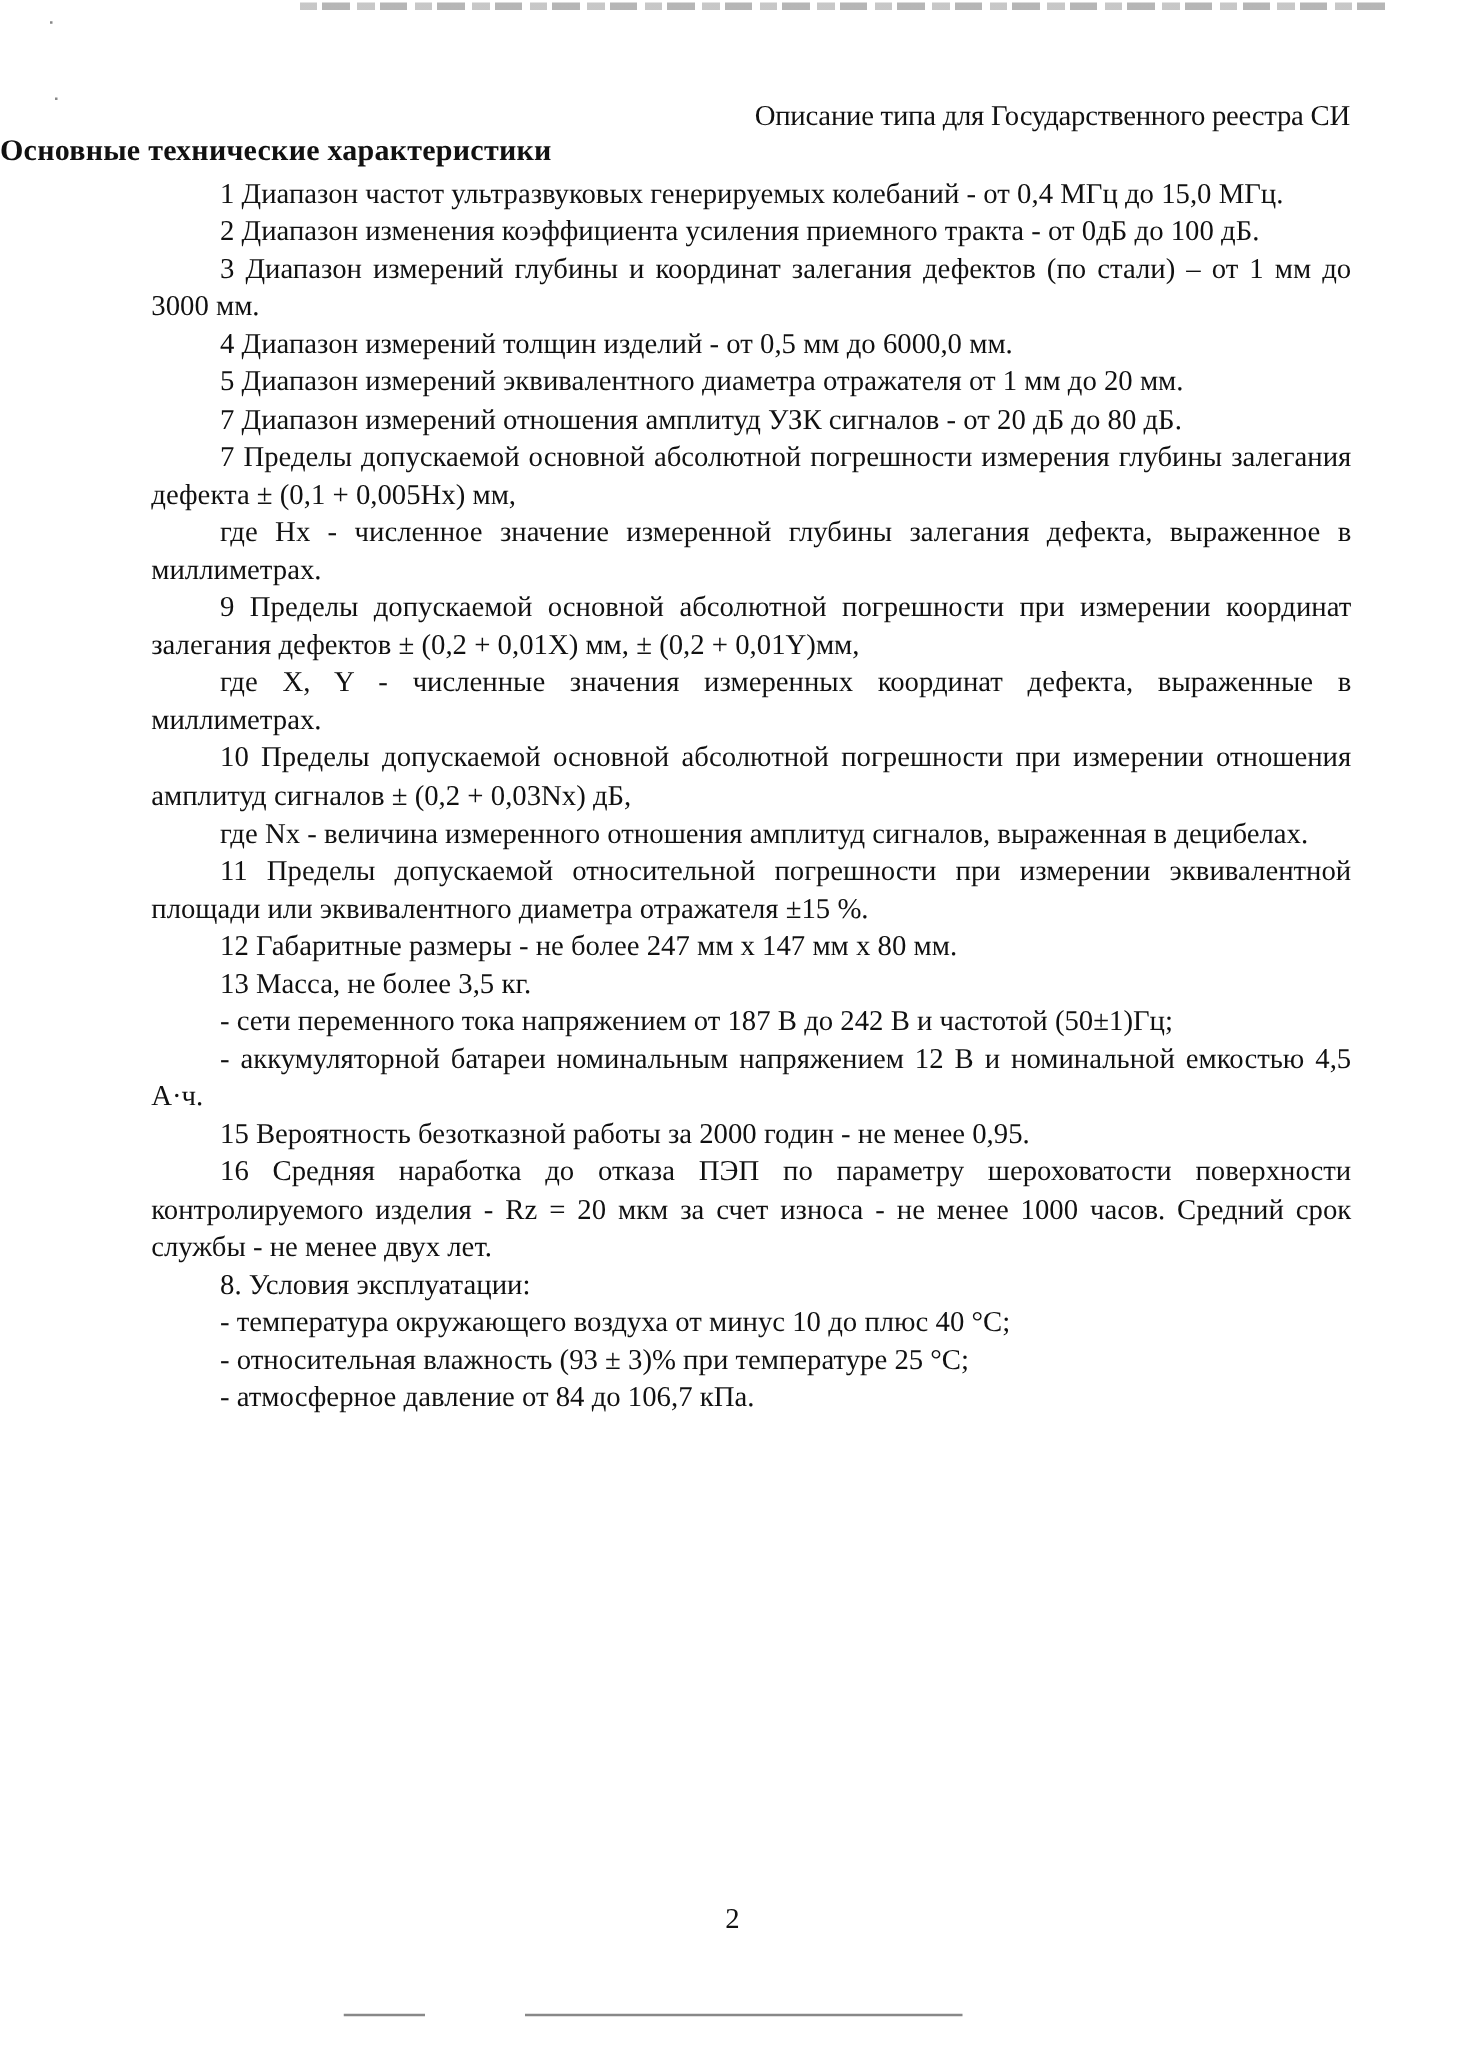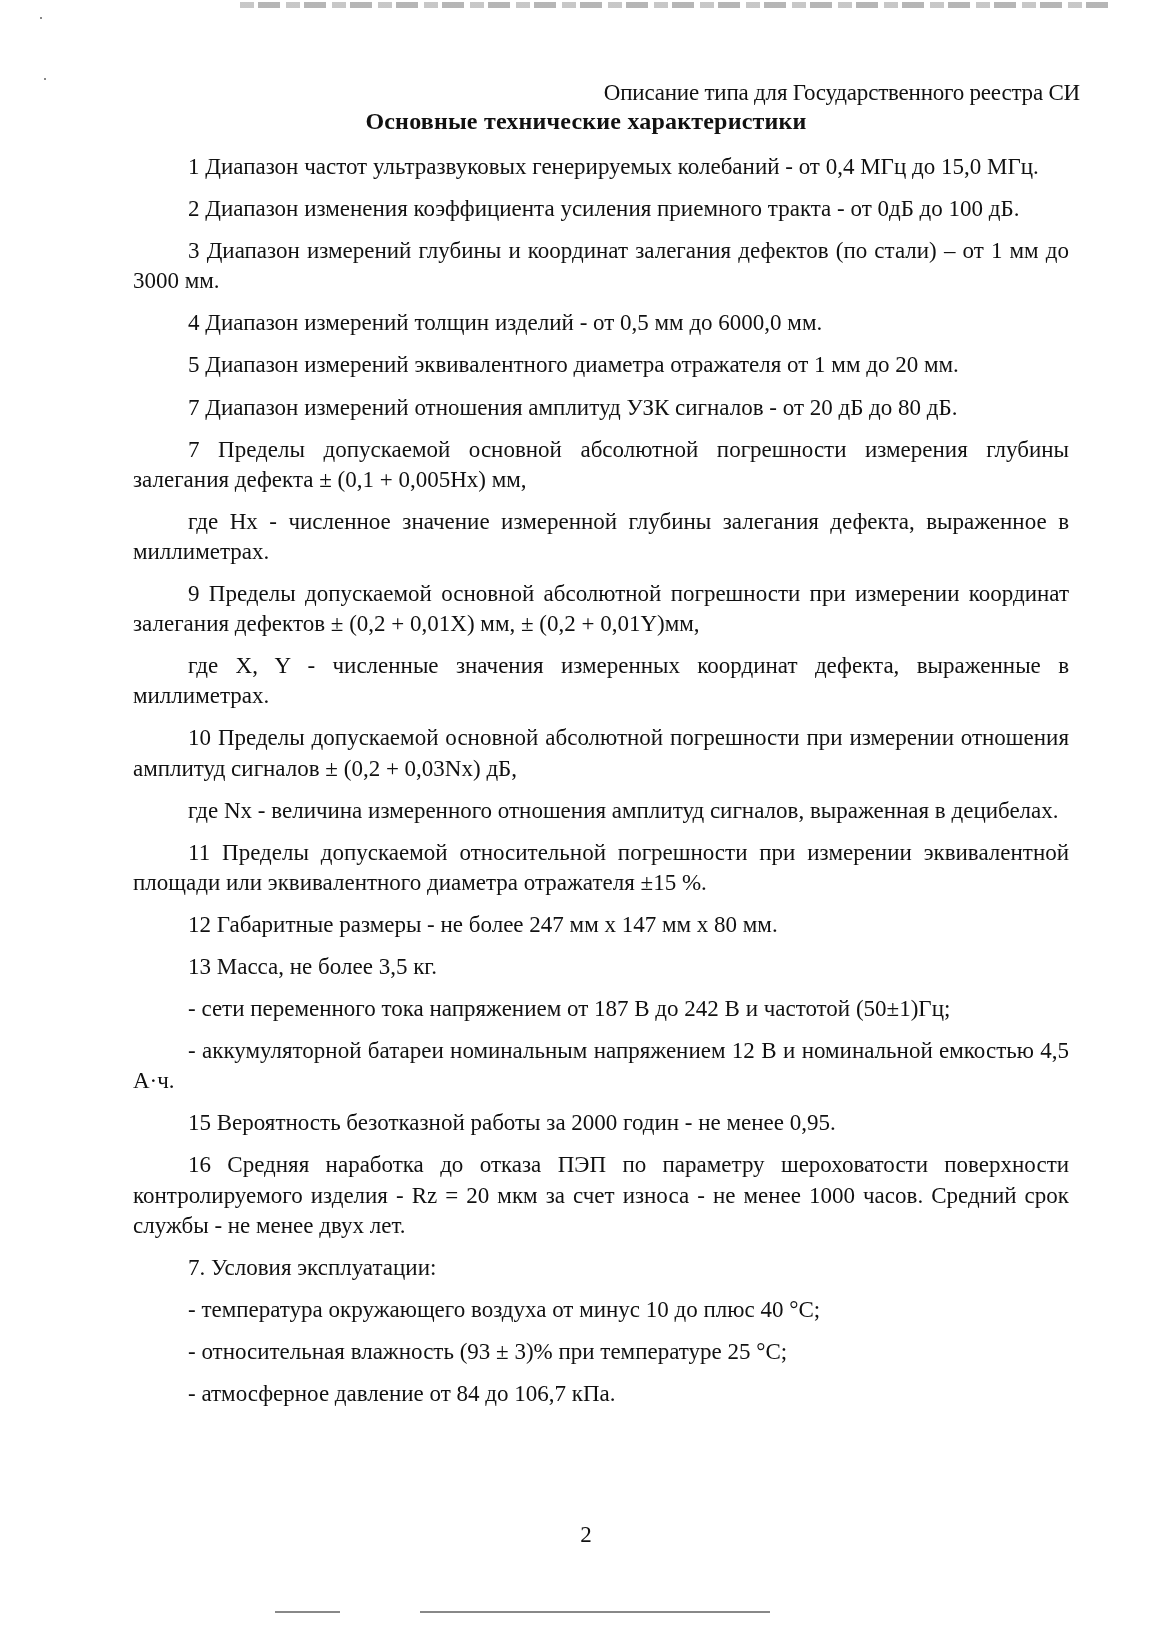--- a/index.html
+++ b/index.html
@@ -12,28 +12,28 @@
     position: absolute; left: 240px; top: 2px; width: 870px; height: 6px;
     background: repeating-linear-gradient(90deg, #9a9a9a 0 14px, #ffffff 14px 18px, #7a7a7a 18px 40px, #ffffff 40px 46px);
     opacity: 0.55;
   }
   .speck { position: absolute; width: 2px; height: 2px; background: #888; }
   .header-right {
     position: absolute; top: 80px; right: 92px;
     font-size: 23px; letter-spacing: -0.2px;
   }
   .title {
-    position: absolute; top: 108px; left: 0; width: 1172px; text-align: center;
+    position: absolute; top: 108px; left: 0; width: 1172px; text-align: left;
     font-size: 24px; font-weight: bold; letter-spacing: 0.2px;
   }
   .content {
     position: absolute; top: 140px; left: 121px; width: 960px;
     font-size: 23px; line-height: 30.1px;
   }
-  .p { text-align: justify; text-indent: 55px; margin: 12px; }
+  .p { text-align: justify; text-indent: 55px; margin: 0; }
   sup { font-size: 13px; line-height: 0; vertical-align: 9px; }
   .page-num {
     position: absolute; top: 1522px; left: 0; width: 1172px; text-align: center;
     font-size: 23px;
   }
   .scan-bottom {
     position: absolute; top: 1611px; height: 2px; background: #888;
   }
 </style>
 </head>
@@ -59,21 +59,21 @@
   <p class="p">где X, Y - численные значения измеренных координат дефекта, выраженные в миллиметрах.</p>
   <p class="p">10 Пределы допускаемой основной абсолютной погрешности при измерении отношения амплитуд сигналов ± (0,2 + 0,03Nx) дБ,</p>
   <p class="p">где Nx - величина измеренного отношения амплитуд сигналов, выраженная в децибелах.</p>
   <p class="p">11 Пределы допускаемой относительной погрешности при измерении эквивалентной площади или эквивалентного диаметра отражателя ±15 %.</p>
   <p class="p">12 Габаритные размеры - не более 247 мм х 147 мм х 80 мм.</p>
   <p class="p">13 Масса, не более 3,5 кг.</p>
   <p class="p">- сети переменного тока напряжением от 187 В до 242 В и частотой (50±1)Гц;</p>
   <p class="p">- аккумуляторной батареи номинальным напряжением  12 В и номинальной емкостью 4,5 А·ч.</p>
   <p class="p">15 Вероятность безотказной работы за 2000 годин - не менее 0,95.</p>
   <p class="p">16 Средняя наработка до отказа ПЭП по параметру шероховатости поверхности контролируемого изделия - Rz = 20 мкм за счет износа - не менее 1000 часов. Средний срок службы - не менее двух лет.</p>
-  <p class="p">7. Условия эксплуатации:</p>
+  <p class="p">8. Условия эксплуатации:</p>
   <p class="p">- температура окружающего воздуха от минус 10 до плюс 40 °С;</p>
   <p class="p">- относительная влажность (93 ± 3)% при температуре 25 °С;</p>
   <p class="p">- атмосферное давление от 84 до 106,7 кПа.</p>
 </div>
 
 <div class="page-num">2</div>
 
 <div class="scan-bottom" style="left:275px;width:65px;"></div>
 <div class="scan-bottom" style="left:420px;width:350px;"></div>
 

